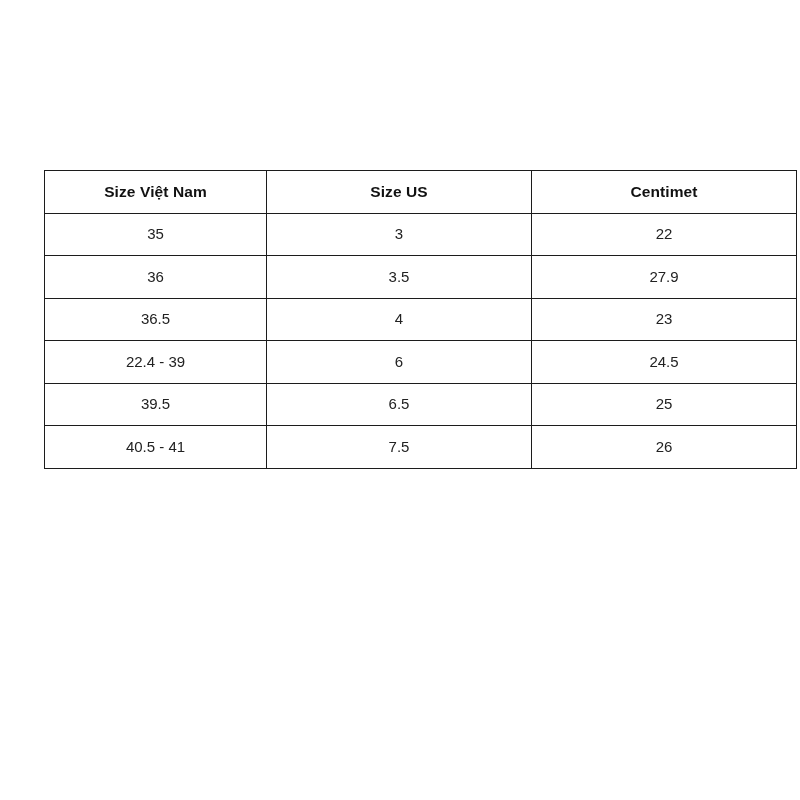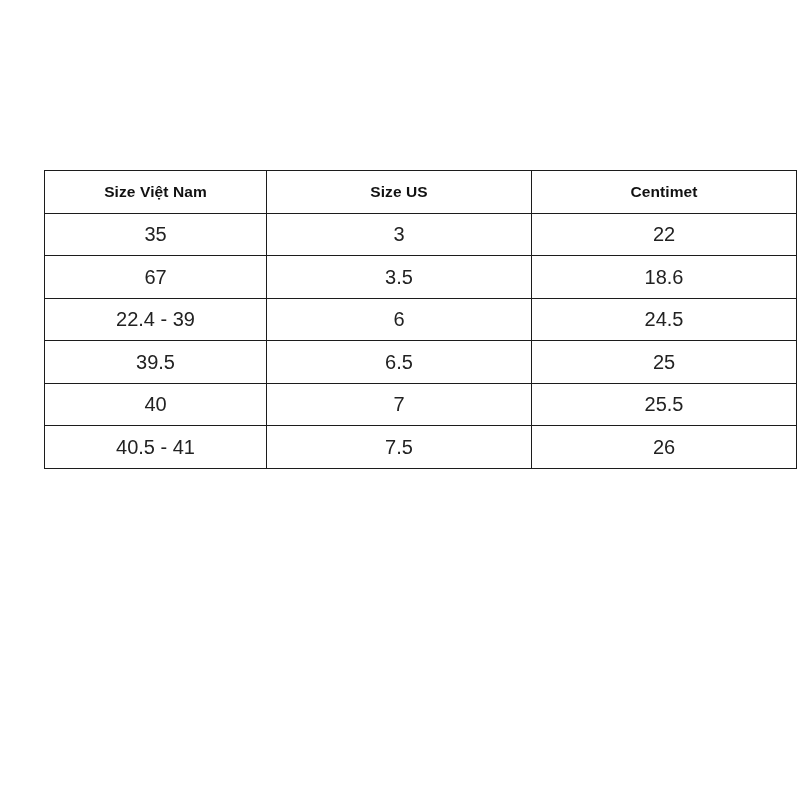--- a/index.html
+++ b/index.html
@@ -57,21 +57,21 @@
 
   table.size-table th {
     font-weight: bold;
     font-size: 15.5px;
     letter-spacing: 0.1px;
     color: #111111;
   }
 
   table.size-table td {
     font-weight: normal;
-    font-size: 20px;
+    font-size: 15px;
     color: #222222;
   }
 </style>
 </head>
 <body>
 
 <div class="sheet">
   <div class="table-wrap">
     <table class="size-table">
       <colgroup>
@@ -86,40 +86,40 @@
           <th>Centimet</th>
         </tr>
       </thead>
       <tbody>
         <tr>
           <td>35</td>
           <td>3</td>
           <td>22</td>
         </tr>
         <tr>
-          <td>67</td>
+          <td>36</td>
           <td>3.5</td>
-          <td>18.6</td>
+          <td>27.9</td>
+        </tr>
+        <tr>
+          <td>36.5</td>
+          <td>4</td>
+          <td>23</td>
         </tr>
         <tr>
           <td>22.4 - 39</td>
           <td>6</td>
           <td>24.5</td>
         </tr>
         <tr>
           <td>39.5</td>
           <td>6.5</td>
           <td>25</td>
         </tr>
         <tr>
-          <td>40</td>
-          <td>7</td>
-          <td>25.5</td>
-        </tr>
-        <tr>
           <td>40.5 - 41</td>
           <td>7.5</td>
           <td>26</td>
         </tr>
       </tbody>
     </table>
   </div>
 </div>
 
 </body></html>

